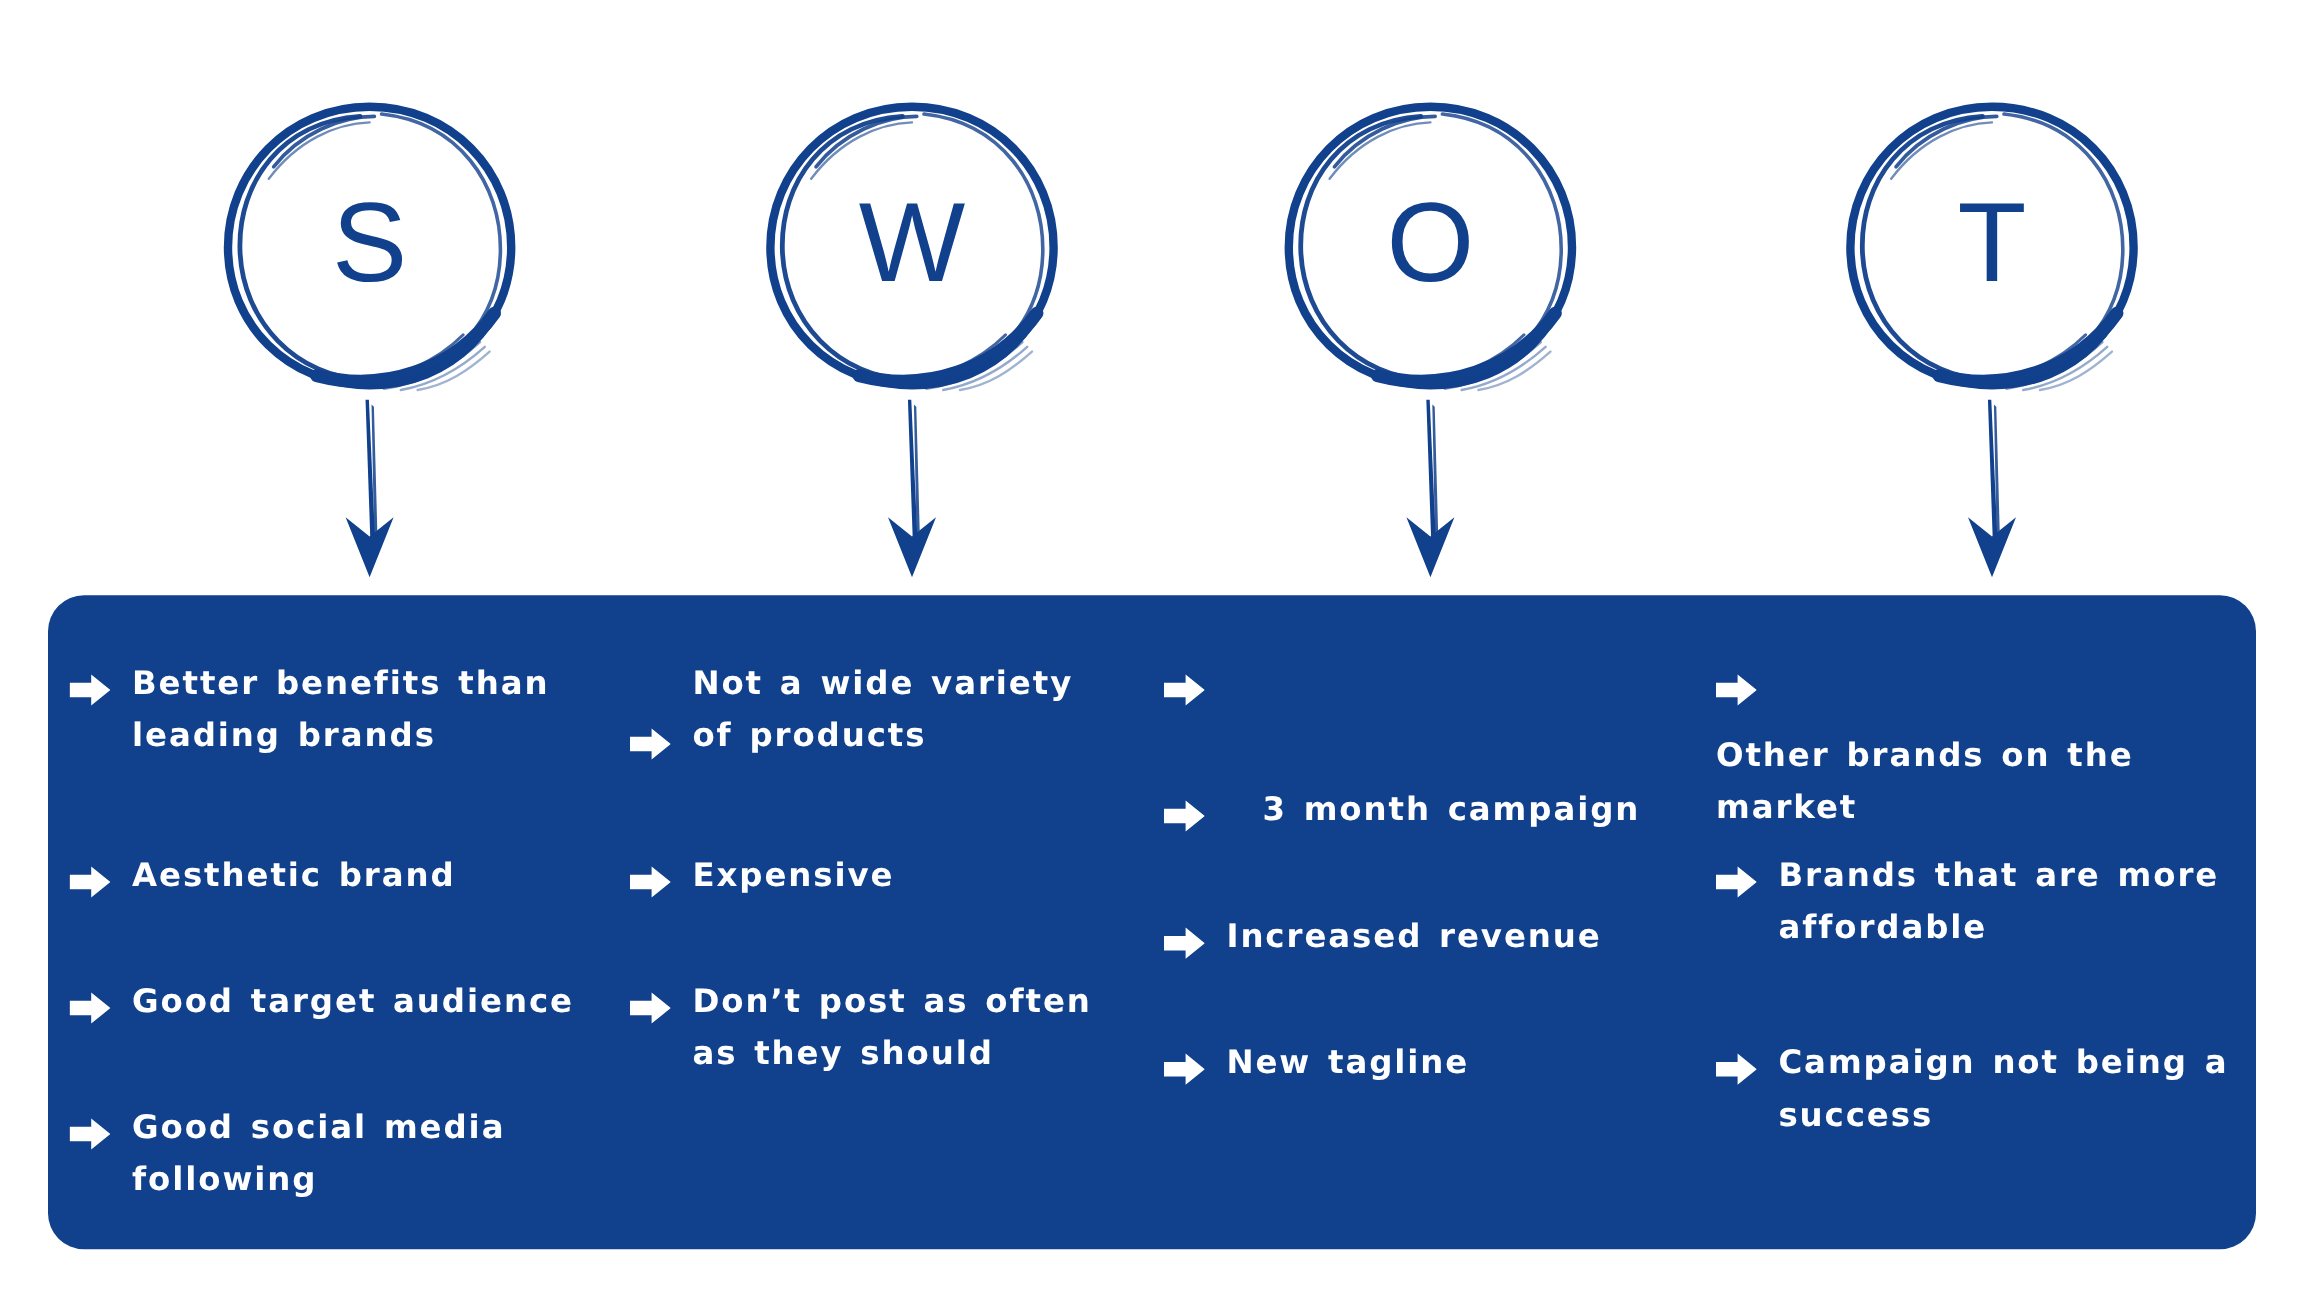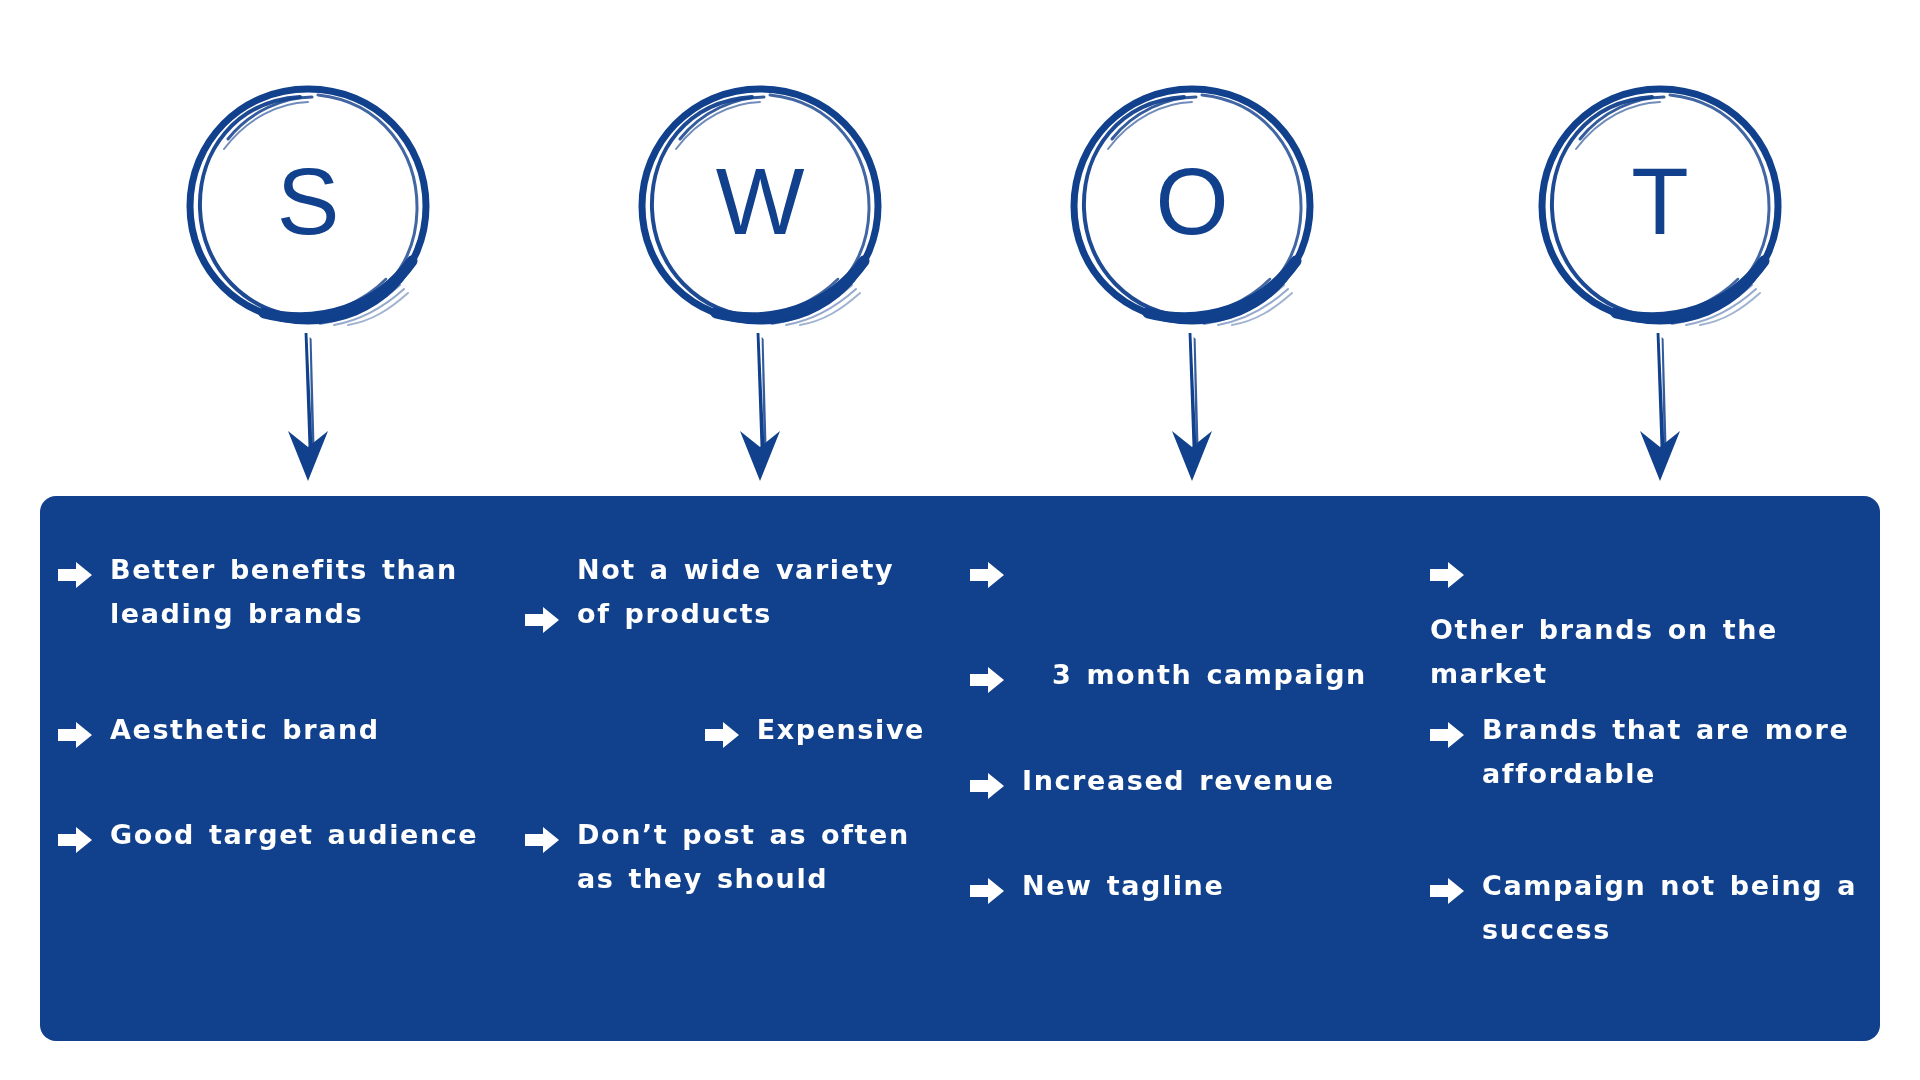--- a/index.html
+++ b/index.html
@@ -72,21 +72,21 @@
   }
 
   
   #content-panel {
     position: absolute;
     left: 40px;
     top: 496px;
     width: 1840px;
     height: 545px;
     background: #11408c;
-    border-radius: 16px;
+    border-radius: 30px;
   }
 
   .col {
     position: absolute;
     top: 0;
     height: 100%;
   }
 
   .col[data-col="0"] { left: 18px;   width: 440px; }
   .col[data-col="1"] { left: 485px;  width: 400px; }
@@ -118,21 +118,21 @@
     word-spacing: 3px;
   }
 
   
   .col[data-col="0"] .bullet[data-i="0"] { top: 52px; }
   .col[data-col="0"] .bullet[data-i="1"] { top: 212px; }
   .col[data-col="0"] .bullet[data-i="2"] { top: 317px; }
   .col[data-col="0"] .bullet[data-i="3"] { top: 422px; }
 
   .col[data-col="1"] .bullet[data-i="0"] { top: 52px; align-items: flex-end; }
-  .col[data-col="1"] .bullet[data-i="1"] { top: 212px; justify-content: flex-end; }
+  .col[data-col="1"] .bullet[data-i="1"] { top: 212px; }
   .col[data-col="1"] .bullet[data-i="2"] { top: 317px; }
 
   .col[data-col="2"] .bullet[data-i="0"] { top: 52px; }
   .col[data-col="2"] .bullet[data-i="1"] { top: 157px; gap: 48px; }
   .col[data-col="2"] .bullet[data-i="2"] { top: 263px; }
   .col[data-col="2"] .bullet[data-i="3"] { top: 368px; }
 
   .col[data-col="3"] .bullet[data-i="0"] { top: 52px; flex-direction: column; }
   .col[data-col="3"] .bullet[data-i="1"] { top: 212px; }
   .col[data-col="3"] .bullet[data-i="2"] { top: 368px; }
@@ -263,20 +263,26 @@
             <path d="M0 9 L18 9 L18 2 L34 15 L18 28 L18 21 L0 21 Z" fill="#ffffff"></path>
           </svg>
         <span class="bullet-text">Aesthetic brand</span>
       </div>
       <div class="bullet" data-i="2">
         <svg class="bullet-arrow" viewBox="0 0 34 30">
             <path d="M0 9 L18 9 L18 2 L34 15 L18 28 L18 21 L0 21 Z" fill="#ffffff"></path>
           </svg>
         <span class="bullet-text">Good target audience</span>
       </div>
+      <div class="bullet" data-i="3">
+        <svg class="bullet-arrow" viewBox="0 0 34 30">
+            <path d="M0 9 L18 9 L18 2 L34 15 L18 28 L18 21 L0 21 Z" fill="#ffffff"></path>
+          </svg>
+        <span class="bullet-text">Good social media following</span>
+      </div>
     </div>
 
     <div class="col" data-col="1">
       <div class="bullet" data-i="0">
         <svg class="bullet-arrow" viewBox="0 0 34 30">
             <path d="M0 9 L18 9 L18 2 L34 15 L18 28 L18 21 L0 21 Z" fill="#ffffff"></path>
           </svg>
         <span class="bullet-text">Not a wide variety of products</span>
       </div>
       <div class="bullet" data-i="1">

